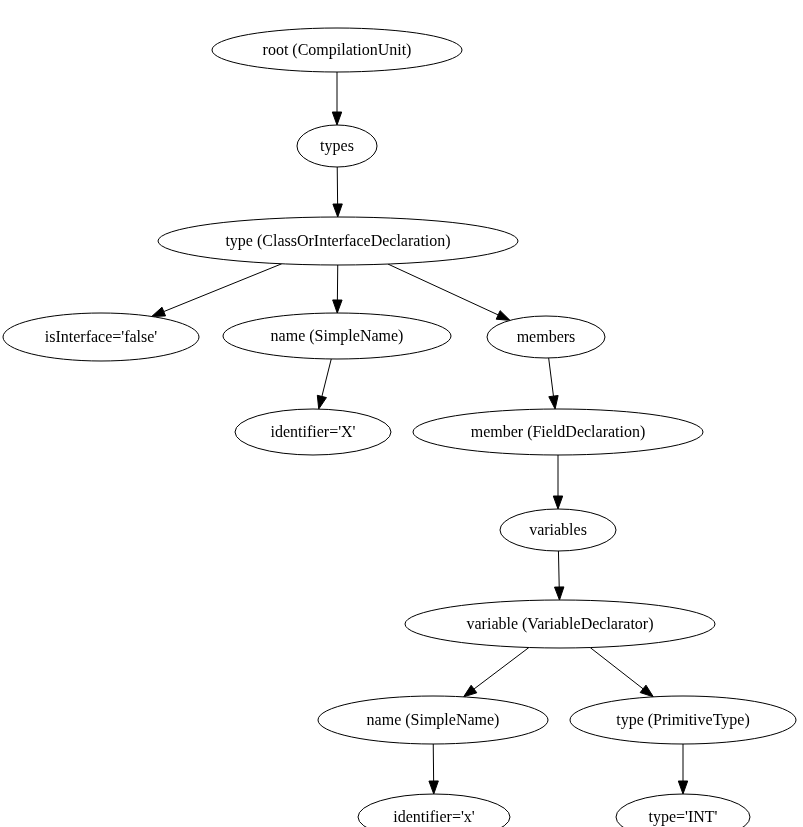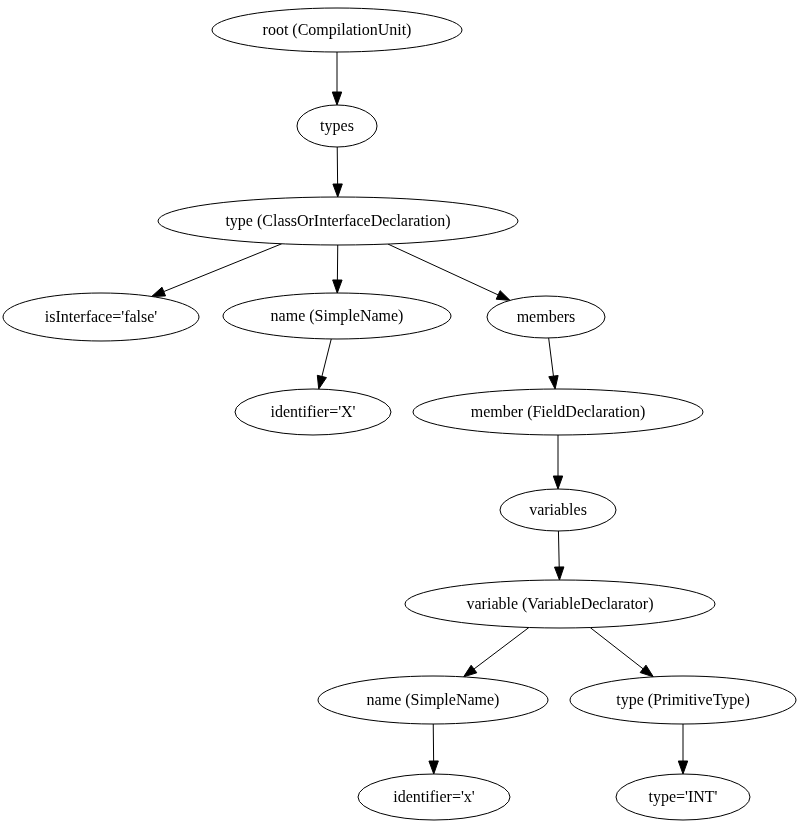--- a/index.html
+++ b/index.html
@@ -6,20 +6,21 @@
     margin: 0;
     padding: 0;
     background: #ffffff;
     width: 803px;
     height: 827px;
     overflow: hidden;
   }
   .diagram-wrap {
     width: 803px;
     height: 772px;
+    margin-top: 20px;
   }
   svg {
     display: block;
   }
   .node-ellipse {
     fill: #ffffff;
     stroke: #000000;
     stroke-width: 1;
   }
   .node-label {

